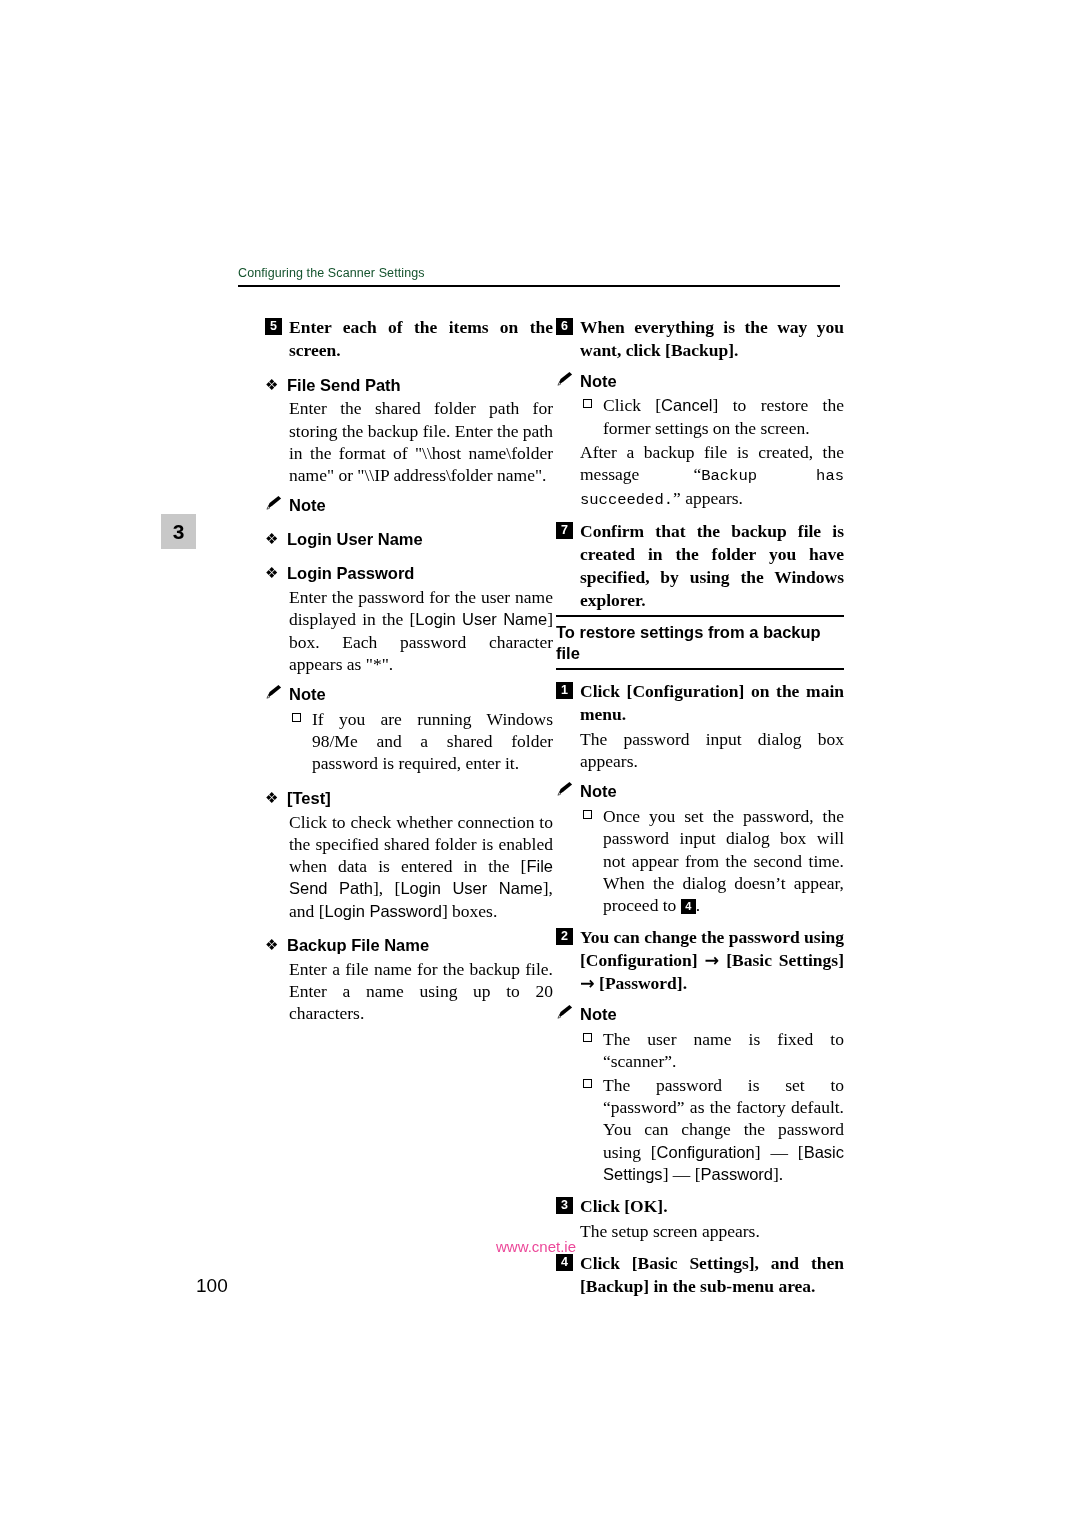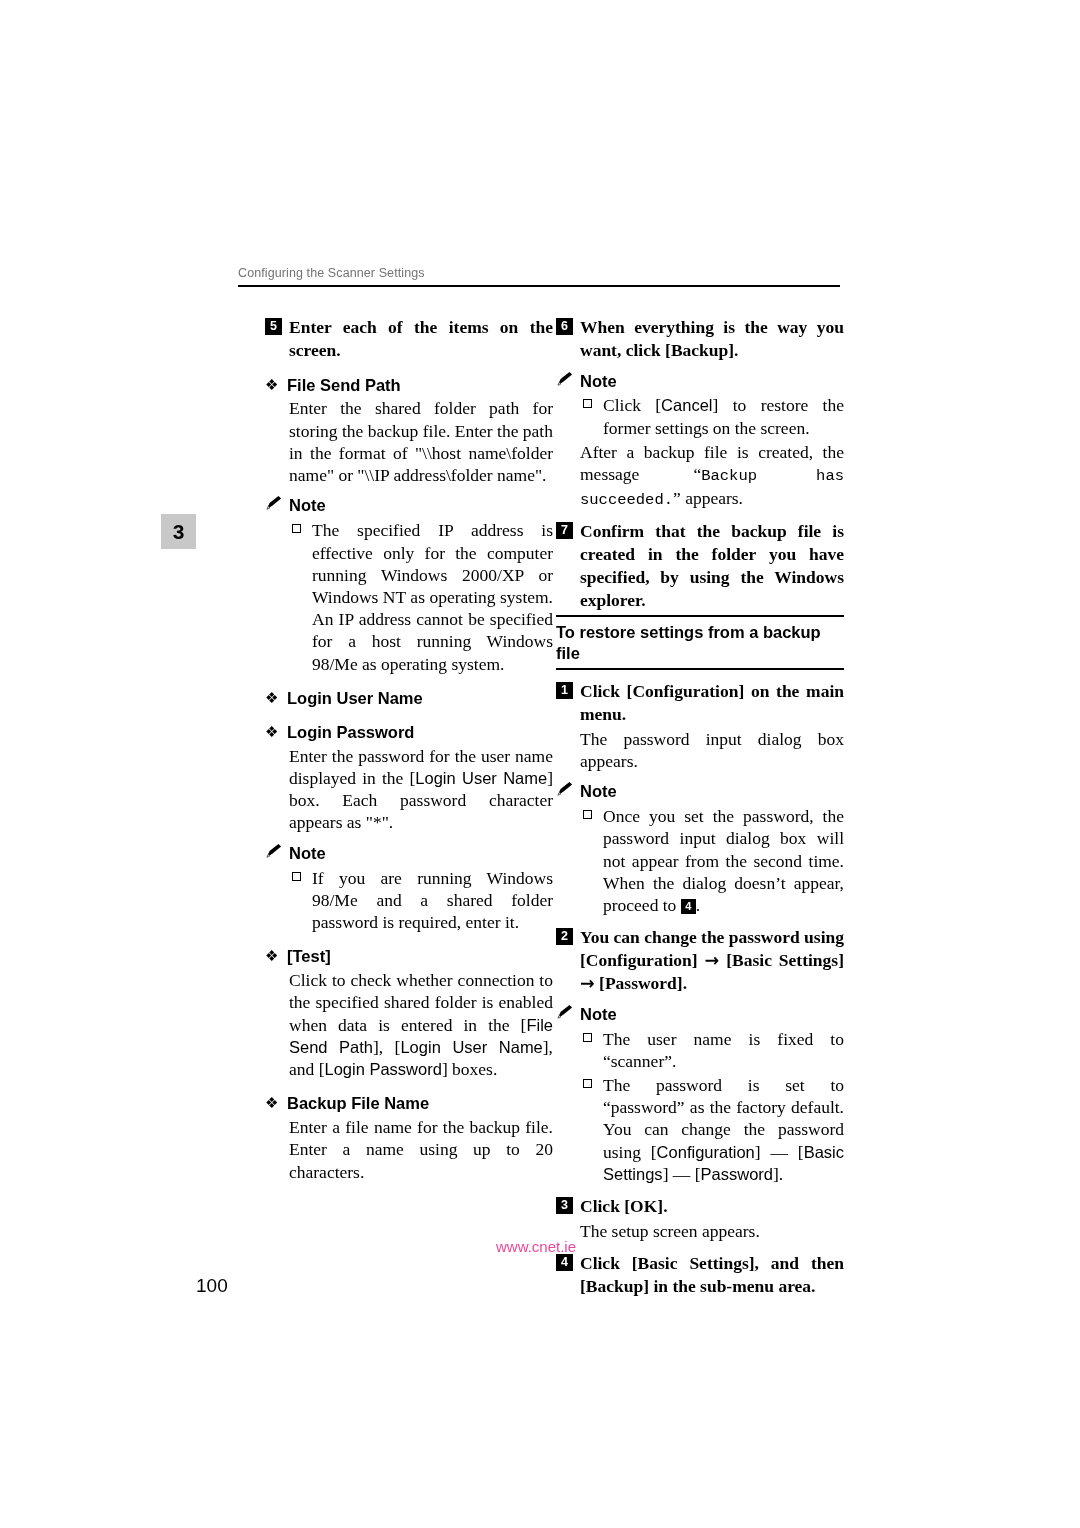--- a/index.html
+++ b/index.html
@@ -22,21 +22,21 @@
     height: 1528px;
   }
   
   .header-text {
     position: absolute;
     left: 238px;
     top: 266px;
     font-family: "Liberation Sans", sans-serif;
     font-size: 12.5px;
     letter-spacing: 0.1px;
-    color: #737373;
+    color: #14532d;
   }
   .header-rule {
     position: absolute;
     left: 238px;
     top: 285px;
     width: 602px;
     height: 2px;
     background: #000;
   }
   
@@ -230,23 +230,20 @@
     </div>
     <p class="body">Enter the shared folder path for storing the backup file. Enter the path in the format of "\\host name\folder name" or "\\IP address\folder name".</p>
 
     <div class="note-head">
       <svg class="pencil" viewBox="0 0 20 18">
         <path d="M2 16 L5 9 L15 1 L18 4 L8 12 Z" fill="#000"></path>
         <path d="M2 16 L5 15 L4 12 Z" fill="#fff" stroke="#000" stroke-width="0.6"></path>
       </svg>
       <span>Note</span>
     </div>
-    <div class="note-item">
-      <span class="sq"></span><span>The specified IP address is effective only for the computer running Windows 2000/XP or Windows NT as operating system. An IP address cannot be specified for a host running Windows 98/Me as operating system.</span>
-    </div>
 
     <div class="bullet-head">
       <span class="dia">❖</span><span>Login User Name</span>
     </div>
 
     <div class="bullet-head">
       <span class="dia">❖</span><span>Login Password</span>
     </div>
     <p class="body"><span>Enter the password for the user name displayed in the [</span><b class="sans">Login User Name</b><span>] box. Each password character appears as "*".</span></p>
 

